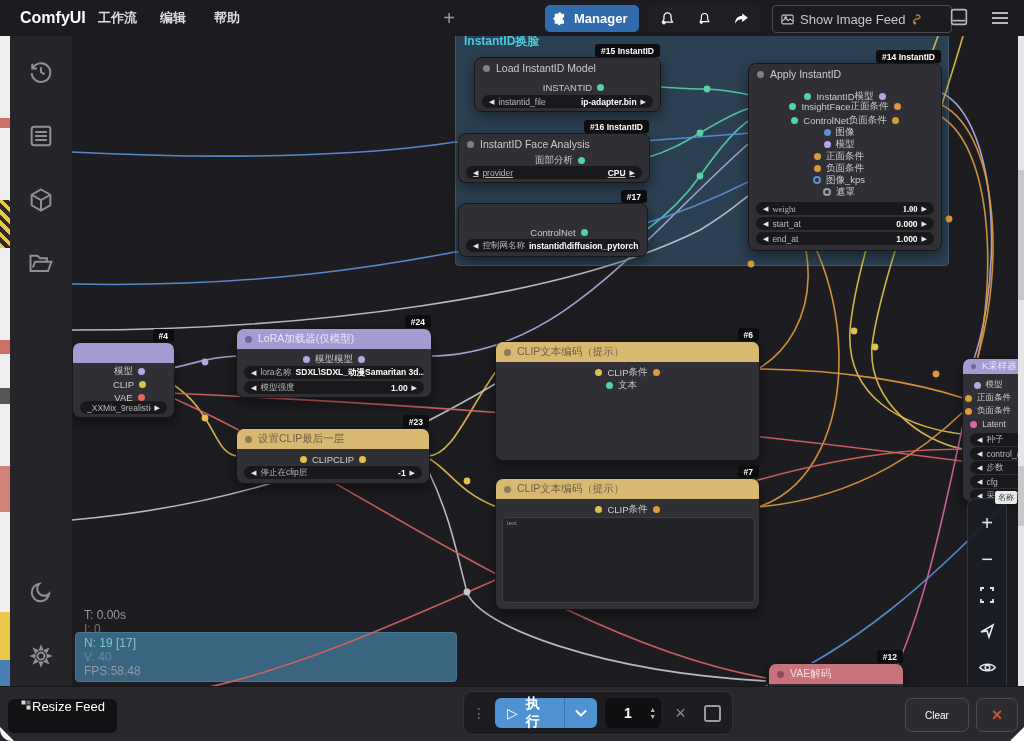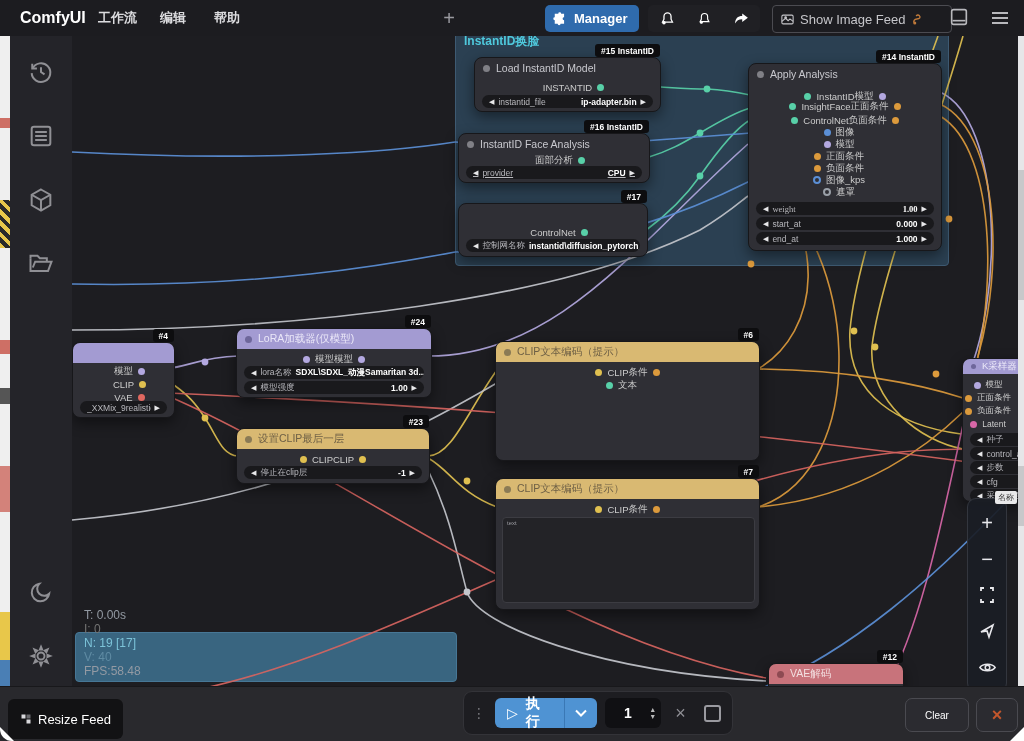--- a/index.html
+++ b/index.html
@@ -58,21 +58,21 @@
   .wg .wv{color:#fff;font-weight:700;margin-left:auto;}
   .ta{position:absolute;background:#232327;border:1px solid #3c3c42;border-radius:4px;color:#9a9aa0;font-size:6px;padding:2px 4px;}
   
   .stat{position:absolute;left:84px;font-size:12px;z-index:5;}
   
   #rtools{position:absolute;left:967px;top:498px;width:38px;height:180px;background:rgba(26,29,37,.92);border:1px solid #33363e;border-radius:9px;z-index:8;display:flex;flex-direction:column;align-items:center;justify-content:space-around;padding:6px 0;}
   #rtools .rt{width:22px;height:22px;color:#e8e8ec;display:flex;align-items:center;justify-content:center;font-size:20px;}
   #tooltip{position:absolute;left:995px;top:491px;background:#e9e9ea;color:#333;font-size:8px;padding:1px 3px;border-radius:2px;z-index:9;}
   
   #bottombar{position:absolute;left:0;top:686px;width:1024px;height:55px;background:#29292d;border-top:1px solid #18181b;z-index:20;}
-  #resize-feed{position:absolute;left:8px;top:12px;height:40px;padding:0 12px;background:#121214;border-radius:6px;color:#fff;font-size:13px;display:flex;align-items:center;gap:6px;}
+  #resize-feed{position:absolute;left:8px;top:12px;height:34px;padding:0 12px;background:#121214;border-radius:6px;color:#fff;font-size:13px;display:flex;align-items:flex-start;}
   #actionbar{position:absolute;left:463px;top:4px;width:270px;height:44px;background:#1d1d21;border:1px solid #333338;border-radius:9px;display:flex;align-items:center;gap:8px;padding:0 8px;box-sizing:border-box;}
   #drag-dots{color:#77777c;font-size:14px;letter-spacing:1px;}
   #run-btn{height:30px;background:#4f93d3;border-radius:6px;display:flex;align-items:center;color:#fff;}
   #run-main{display:flex;align-items:center;gap:8px;padding:0 12px;font-size:14px;font-weight:600;}
   #run-sep{width:1px;height:30px;background:#3a78b5;}
   #run-caret{padding:0 10px;display:flex;align-items:center;}
   #count-box{width:56px;height:30px;background:#101013;border-radius:6px;display:flex;align-items:center;color:#fff;}
   #count-val{flex:1;text-align:center;font-size:14px;font-weight:600;}
   #steppers{display:flex;flex-direction:column;line-height:7px;font-size:8px;color:#bbb;padding-right:6px;}
   .ab-ico{color:#8d8d93;font-size:18px;display:flex;align-items:center;justify-content:center;width:24px;}
@@ -276,21 +276,21 @@
         <span class="arr">◀</span>
         <span>控制网名称</span>
         <span class="wv">instantid\diffusion_pytorch_...</span>
       </div>
   </div>
 
   <div class="node" style="left:748px;top:63px;width:192px;height:186px;">
     <div class="badge">#14 InstantID</div>
     <div class="hd hd-def">
         <span class="cdot"></span>
-        <span>Apply Analysis</span>
+        <span>Apply InstantID</span>
       </div>
     <div class="row" style="top:26px;">
       <span class="sin">
           <i class="pt c-teal"></i>
           <span>InstantID</span>
         </span>
       <span class="sout">
           <span>模型</span>
           <i class="pt c-model"></i>
         </span>

